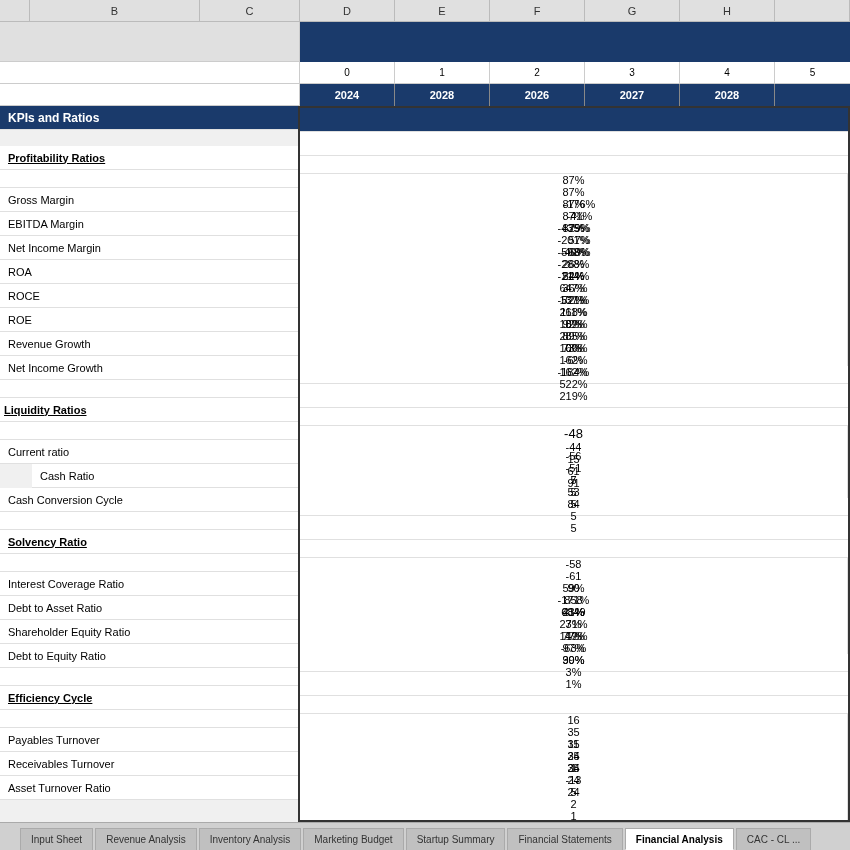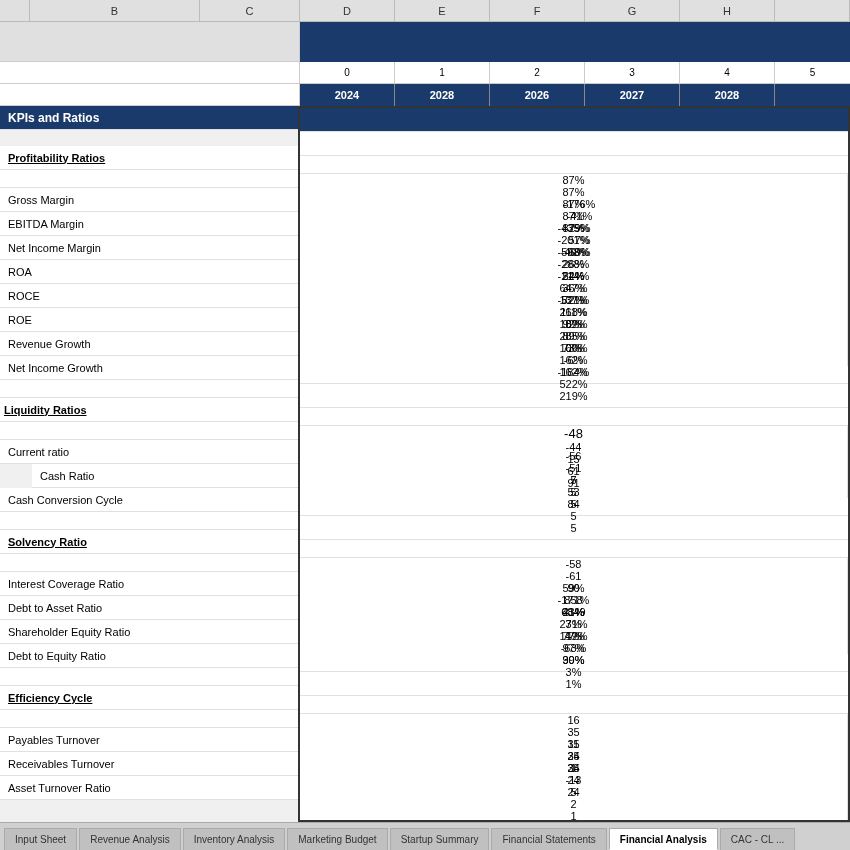--- a/index.html
+++ b/index.html
@@ -38,21 +38,21 @@
       font-weight: normal;
     }
 
     
     .tab-bar {
       height: 28px;
       display: flex;
       align-items: flex-end;
       background: #d0d0d0;
       border-top: 1px solid #aaa;
-      padding-left: 4px;
+      padding-left: 20px;
       gap: 2px;
       flex-shrink: 0;
     }
 
     .tab {
       padding: 4px 10px;
       font-size: 10px;
       background: #c0c0c0;
       border: 1px solid #aaa;
       border-bottom: none;

